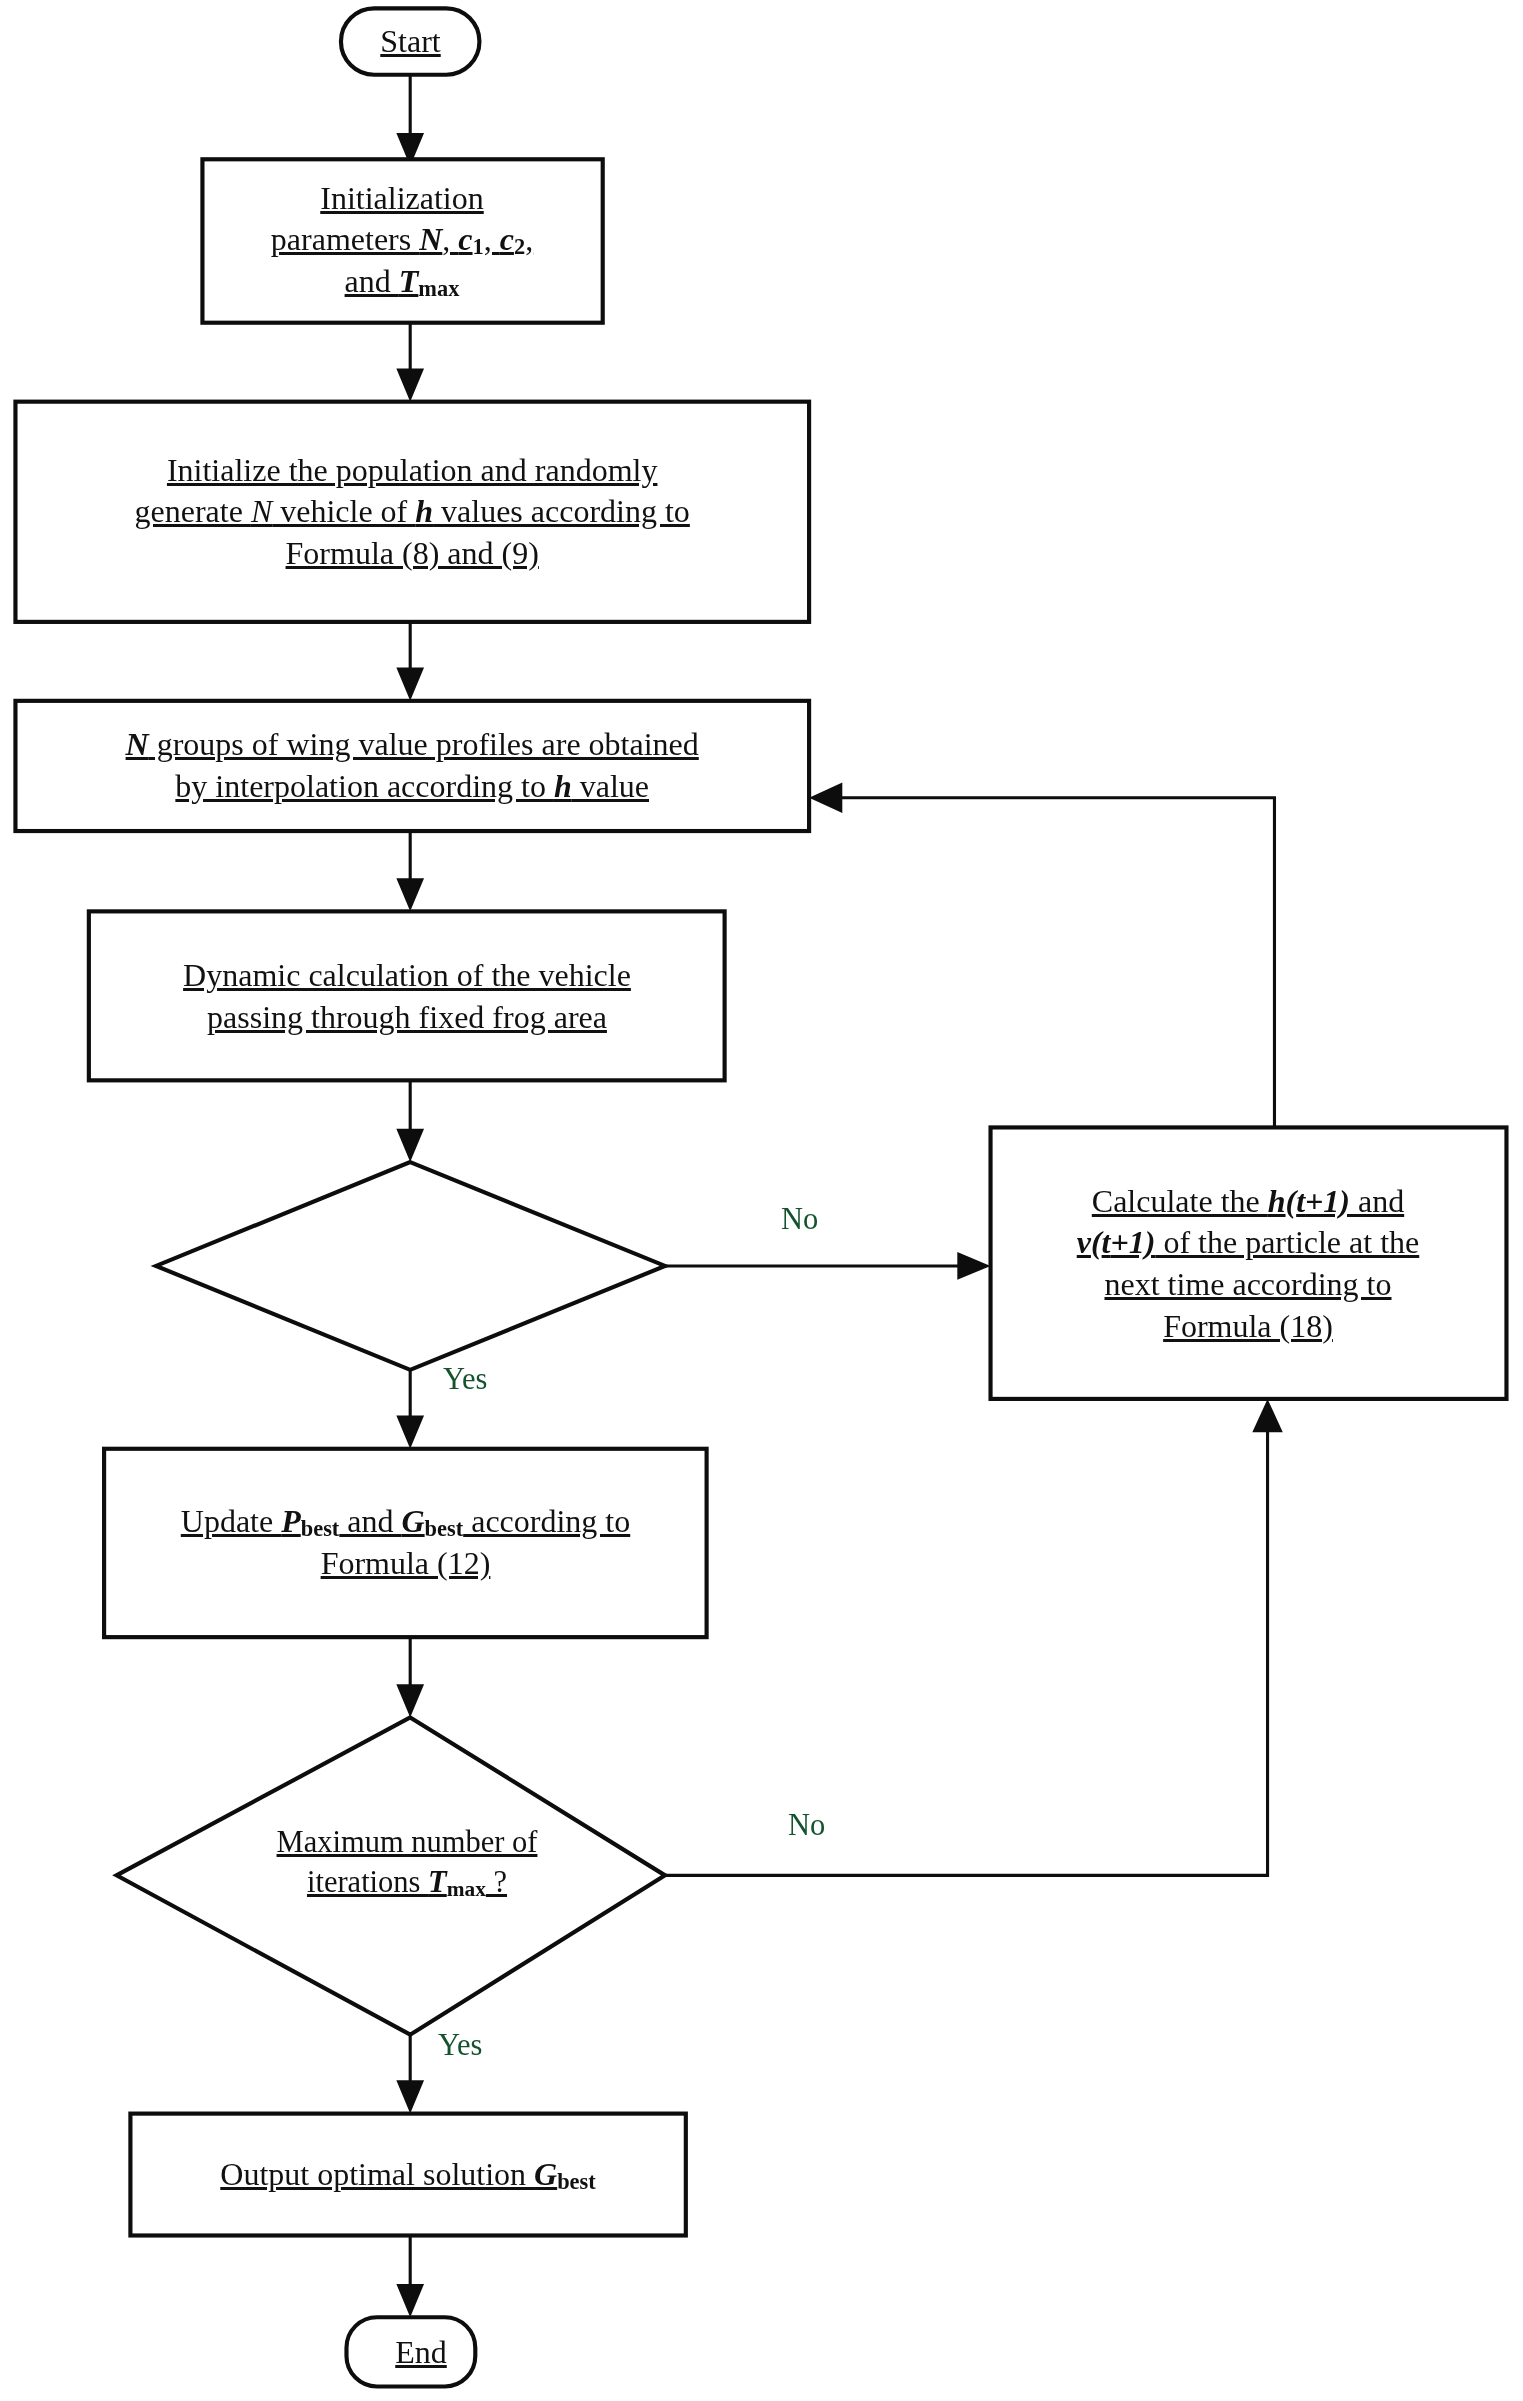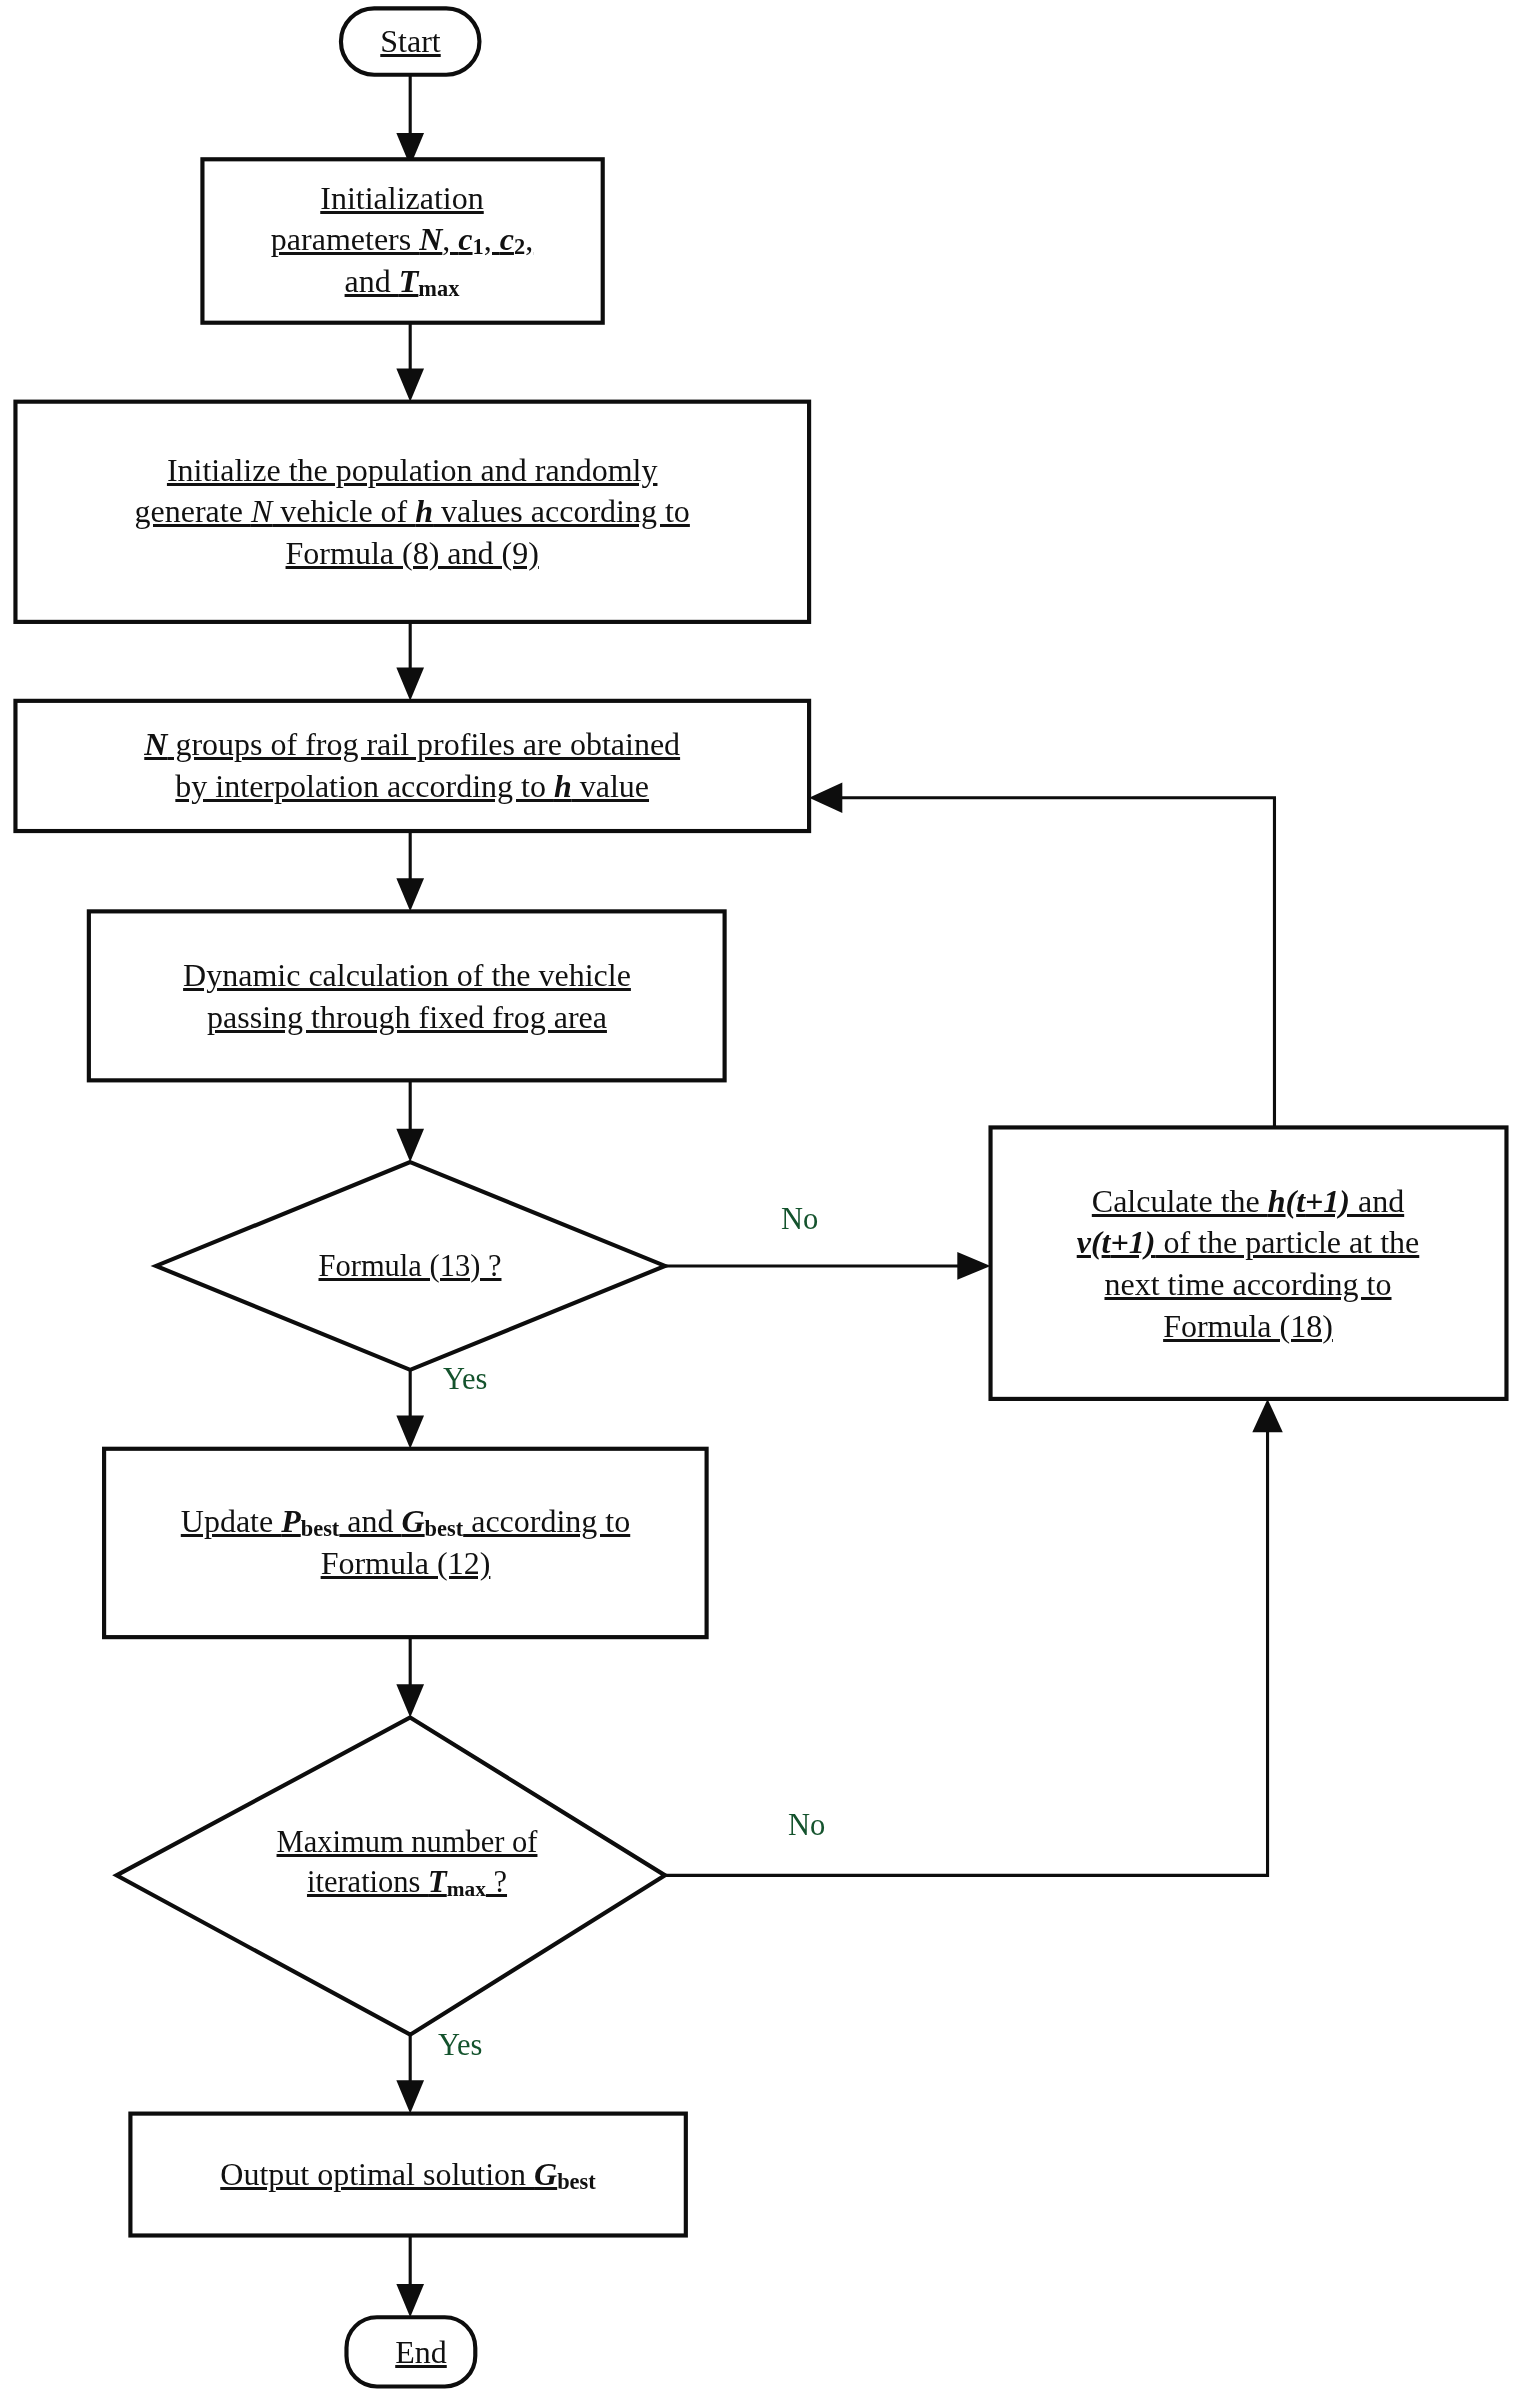--- a/index.html
+++ b/index.html
@@ -206,35 +206,32 @@
   <div class="node-label process" style="left:15.2px; top:402px; width:794px; height:220px;">
     <span class="inner">
       <span>Initialize the population and randomly</span><br>
       <span>generate </span><span class="mv-i">N</span><span> vehicle of </span><span class="mv">h</span><span> values according to</span><br>
       <span>Formula (8) and (9)</span>
     </span>
   </div>
 
   <div class="node-label process" style="left:15.2px; top:701px; width:794px; height:130px;">
     <span class="inner">
-      <span class="mv">N</span><span> groups of frog rail profiles are obtained</span><br>
+      <span class="mv">N</span><span> groups of wing value profiles are obtained</span><br>
       <span>by interpolation according to </span><span class="mv">h</span><span> value</span>
     </span>
   </div>
 
   <div class="node-label process" style="left:89px; top:912px; width:636px; height:169px;">
     <span class="inner">
       <span>Dynamic calculation of the vehicle</span><br>
       <span>passing through fixed frog area</span>
     </span>
   </div>
 
-  <div class="node-label decision" style="left:211px; top:1225px; width:398px; height:83px;">
-    <span class="inner">Formula (13) ?</span>
-  </div>
 
   <div class="node-label process" style="left:990px; top:1128px; width:516px; height:272px;">
     <span class="inner">
       <span>Calculate the </span><span class="mv">h</span><span class="mv">(</span><span class="mv">t</span><span class="mv">+1)</span><span> and</span><br>
       <span class="mv">v</span><span class="mv">(</span><span class="mv">t</span><span class="mv">+1)</span><span> of the  particle at the</span><br>
       <span>next time according to</span><br>
       <span>Formula (18)</span>
     </span>
   </div>
 

